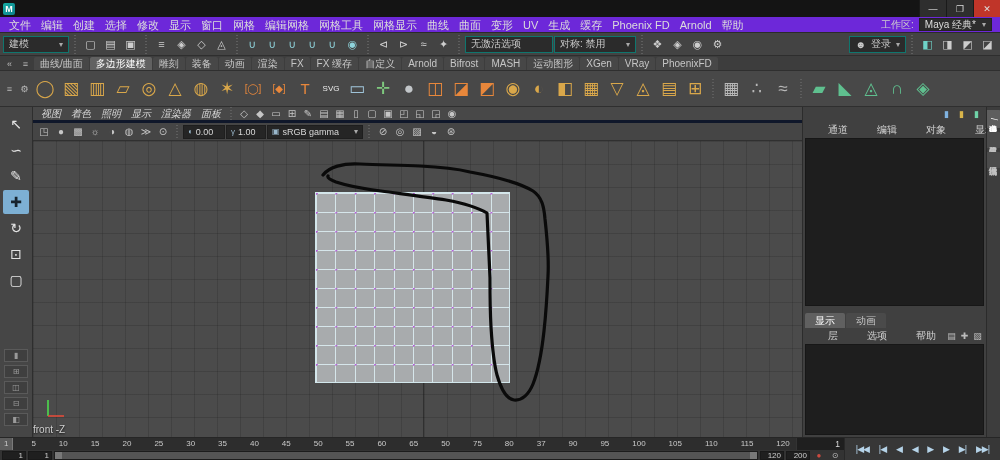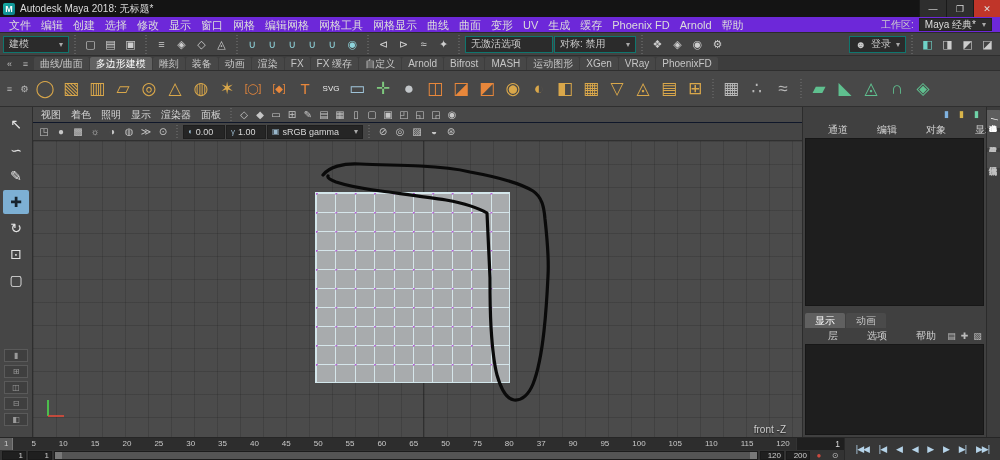--- a/index.html
+++ b/index.html
@@ -41,21 +41,21 @@
   .shicon span { font-size:17px; color:#d9a74a; line-height:1; }
   
   .mainrow { display:flex; height:330px; }
   .toolbox { width:33px; background:#464646; border-right:1px solid #2e2e2e; display:flex; flex-direction:column; align-items:center; padding:5px 0 8px; }
   .tool { width:26px; height:24px; display:grid; place-items:center; font-size:14px; color:#e3e3e3; border-radius:2px; margin-bottom:2px; }
   .tool.active { background:#7db0d4; color:#17242e; }
   .tb-space { flex:1; }
   .layoutbtn { width:24px; height:13px; border:1px solid #5a5a5a; background:#3f3f3f; margin-bottom:3px; display:grid; place-items:center; font-size:8px; color:#9a9a9a; }
   
   .viewportcol { flex:1; display:flex; flex-direction:column; min-width:0; }
-  .panelmenus { height:16px; background:#484848; display:flex; align-items:center; padding:0 3px; border-bottom:1px solid #0f172a; overflow:hidden; }
+  .panelmenus { height:16px; background:#484848; display:flex; align-items:center; padding:0 3px; border-bottom:3px solid #0f172a; overflow:hidden;font-style:italic; }
   .pm-item { padding:0 5px; font-size:10px; color:#d6d6d6; white-space:nowrap; }
   .ic14 { width:16px; height:14px; display:grid; place-items:center; flex:0 0 auto; }
   .ic14 span { font-size:10px; color:#c6c6c6; line-height:1; }
   .paneltoolbar { height:18px; background:#454545; display:flex; align-items:center; padding:0 3px; gap:1px; border-bottom:1px solid #303030; overflow:hidden; }
   .fld { display:flex; align-items:center; background:#252525; border:1px solid #1e1e1e; height:14px; padding:0 4px; font-size:9px; color:#d8d8d8; gap:3px; white-space:nowrap; flex:0 0 auto; }
   .mini-ic { font-size:8px; color:#9ab8cc; }
   .viewport { flex:1; position:relative; background:#4b4b4b; overflow:hidden; }
   .vp-grid { position:absolute; inset:0;
     background-image:
       repeating-linear-gradient(to right, rgba(0,0,0,0.13) 0 1px, transparent 1px 23px),
@@ -63,21 +63,21 @@
   .vp-axis-v { position:absolute; left:390px; top:0; bottom:0; width:1px; background:rgba(0,0,0,0.35); }
   .mesh { position:absolute; left:282px; top:51px; width:195px; height:191px;
     background-color:#a8abad; border:1px solid #d2e7ec;
     background-image:
       radial-gradient(circle at 0 0, #b55fd8 1.5px, transparent 2.1px),
       repeating-linear-gradient(to right, rgba(222,240,245,0.85) 0 1px, transparent 1px 19.4px),
       repeating-linear-gradient(to bottom, rgba(222,240,245,0.85) 0 1px, transparent 1px 19px);
     background-size:19.4px 19px, auto, auto; }
   .curve-layer { position:absolute; inset:0; width:100%; height:100%; }
   .vp-axis-ind { position:absolute; left:8px; bottom:14px; }
-  .vp-label { position:absolute; bottom:2px; left:0; right:16px; text-align:right; font-size:10px; color:#cfcfcf; text-shadow:0 1px 2px rgba(0,0,0,0.8); }
+  .vp-label { position:absolute; bottom:2px; left:0; right:4px; text-align:left; font-size:10px; color:#cfcfcf; text-shadow:0 1px 2px rgba(0,0,0,0.8); }
   
   .rightpanel { width:184px; background:#404040; border-left:1px solid #2c2c2c; display:flex; flex-direction:column; }
   .rp-top { height:15px; display:flex; justify-content:flex-end; align-items:center; gap:2px; padding:0 3px; }
   .ic12 { width:13px; height:13px; display:grid; place-items:center; }
   .ic12 span { font-size:9px; line-height:1; color:#bbb; }
   .rp-menus { height:16px; display:flex; align-items:center; padding:0 2px; }
   .rp-menu-item { padding:0 6px; font-size:10px; color:#d2d2d2; white-space:nowrap;margin-left:17px; }
   .rp-black { background:#1e1e1e; border:1px solid #171717; margin:0 2px; }
   .rp-black.cb { height:168px; }
   .rp-split { height:6px; }
@@ -109,21 +109,20 @@
   .transport { width:156px; background:#373737; border-left:1px solid #282828; display:flex; align-items:center; justify-content:space-evenly; padding:0 2px; }
   .tbtn { font-size:9px; color:#b5d3e8; letter-spacing:-1px; padding:2px 1px; white-space:nowrap; }
 </style>
 </head>
 <body>
 
 <div class="app">
 
   <div class="titlebar">
     <span class="logo">M</span>
-    <span class="title">Autodesk Maya 2018: 无标题*</span>
     <div class="winbtns">
       <span class="winbtn">—</span>
       <span class="winbtn">❐</span>
       <span class="winbtn close">✕</span>
     </div>
   </div>
 
   <div class="menubar">
     <span class="menu-item">文件</span>
       <span class="menu-item">编辑</span>

